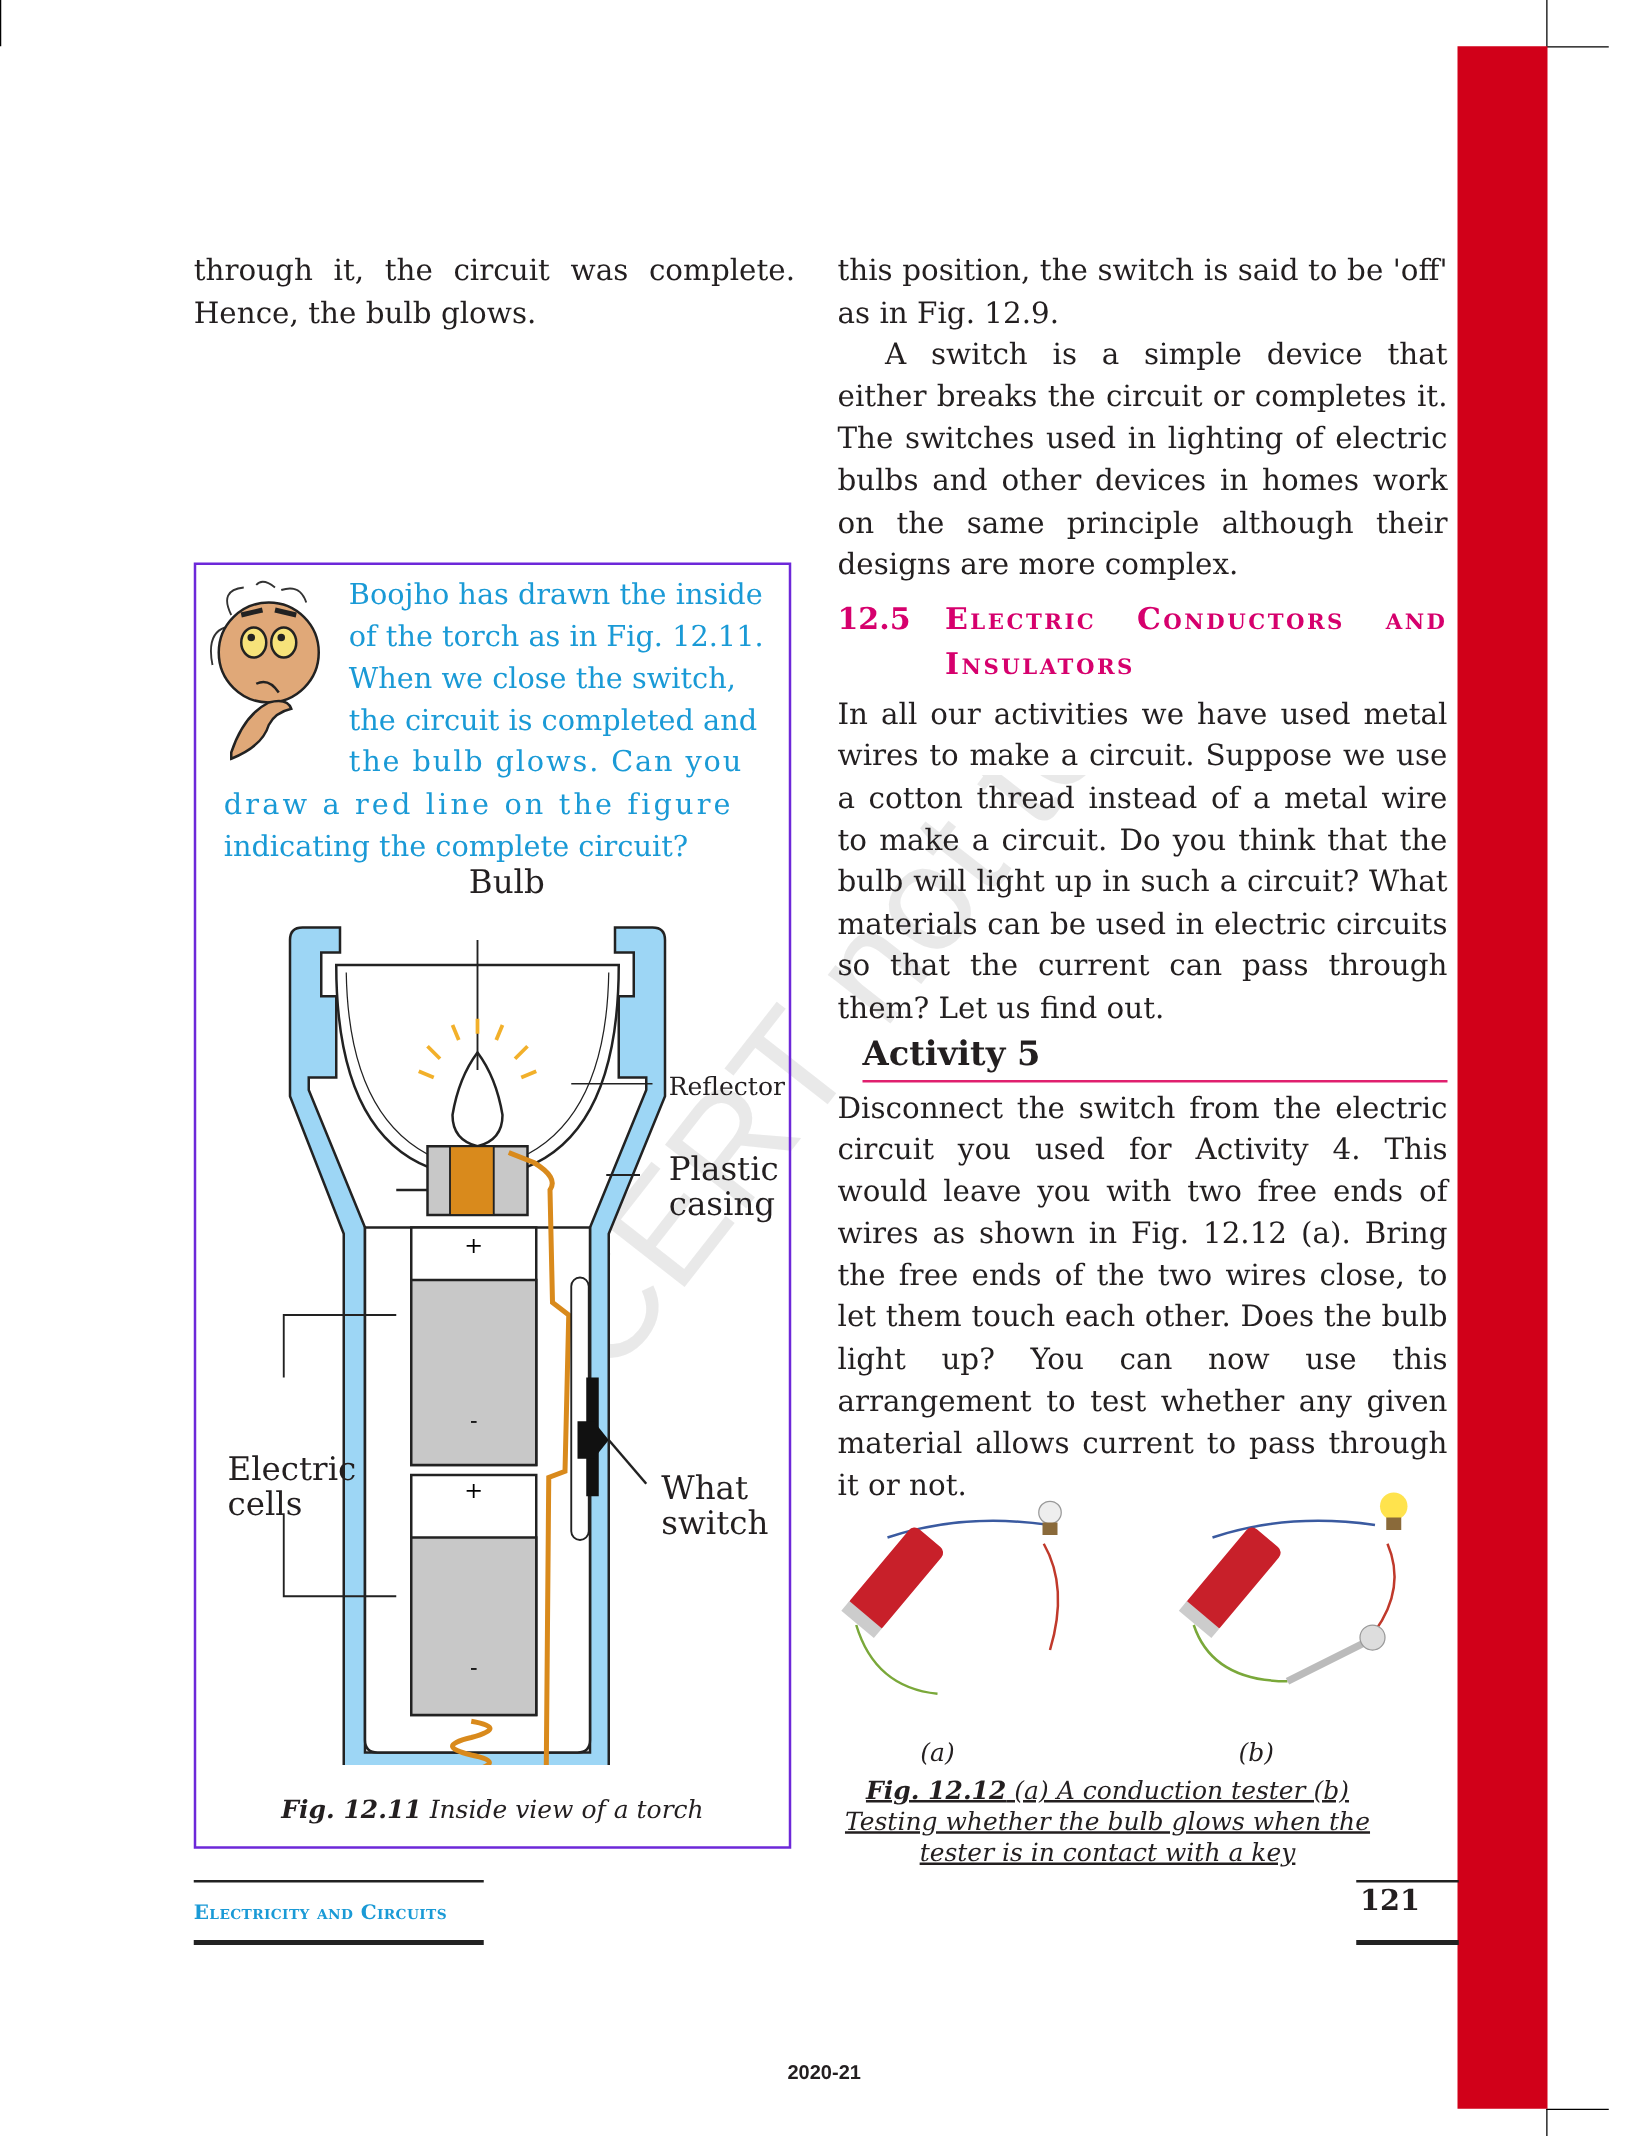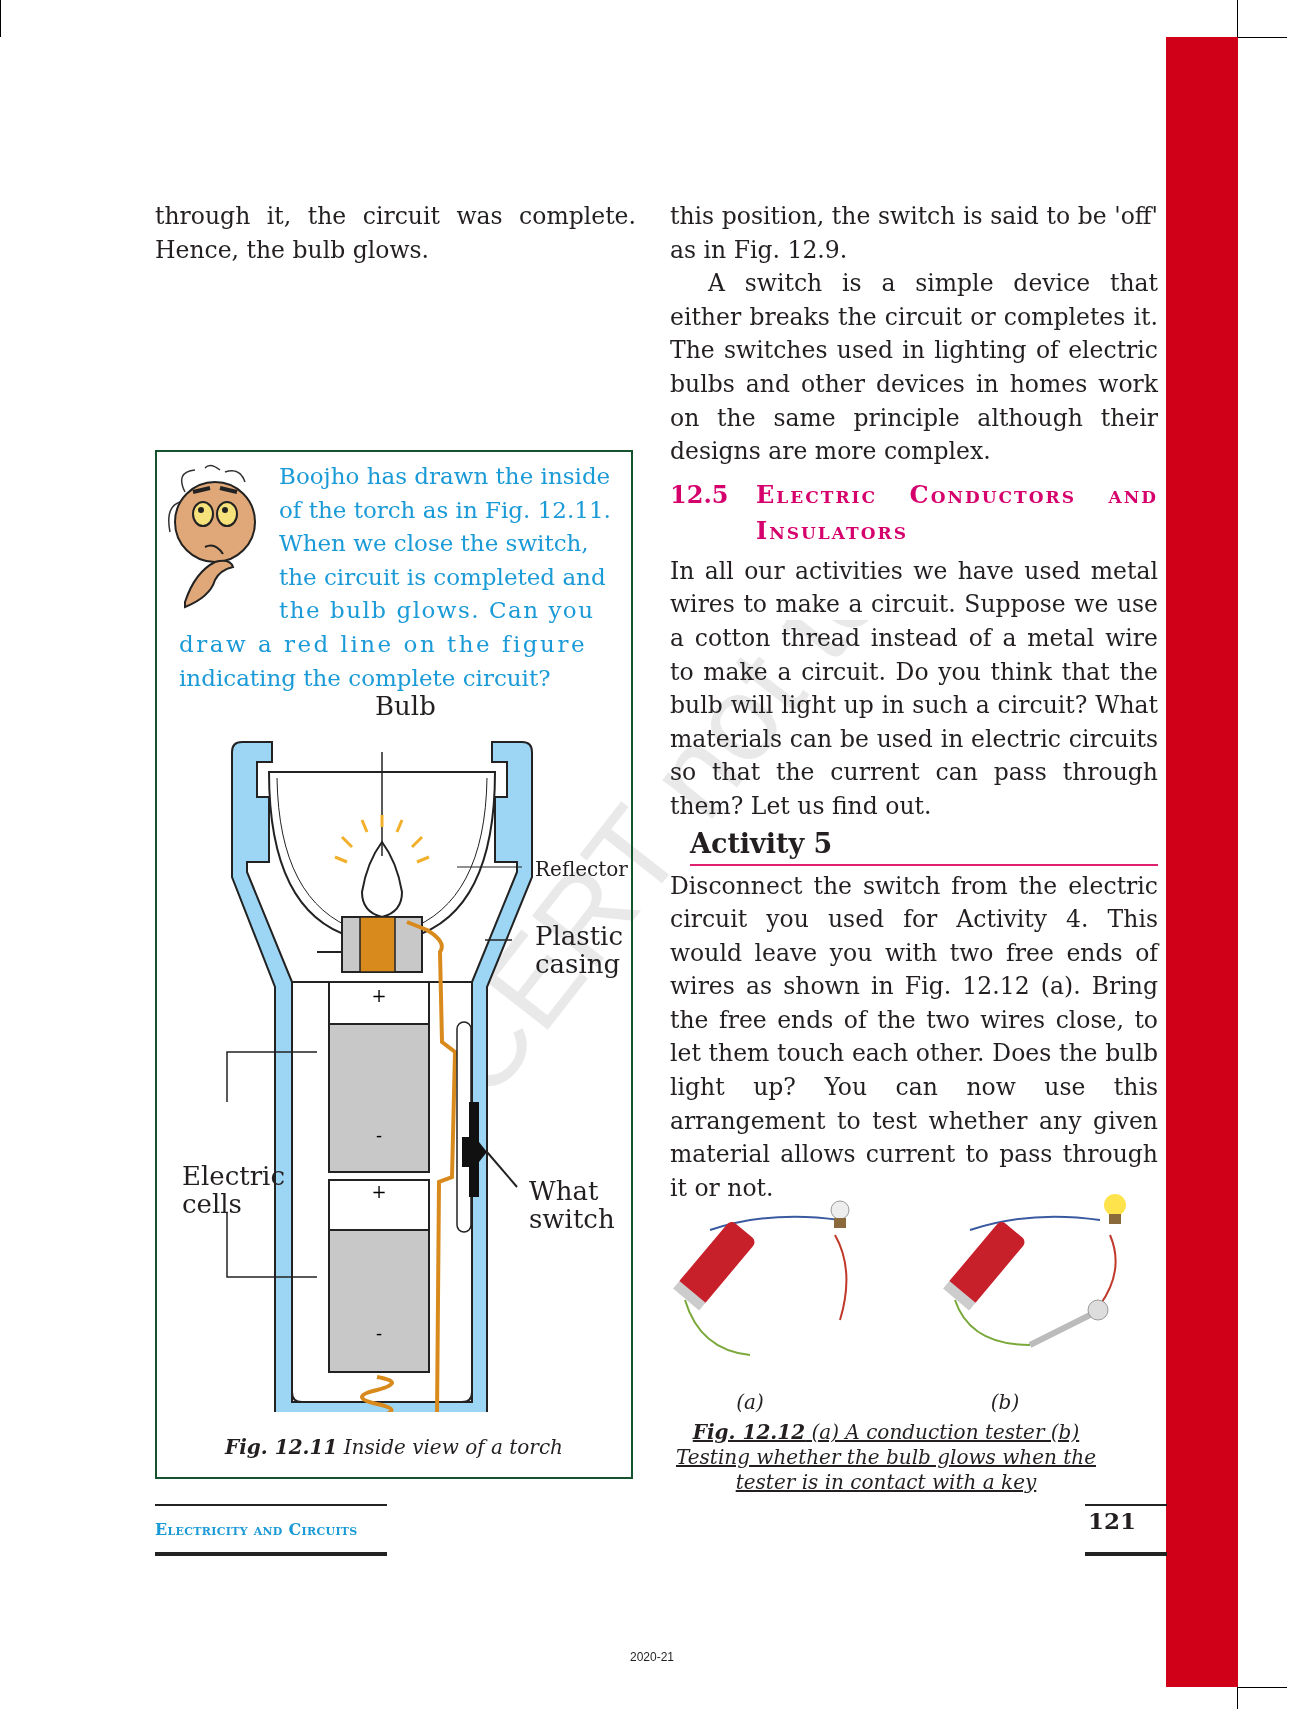--- a/index.html
+++ b/index.html
@@ -5,34 +5,34 @@
   html,body{margin:0;padding:0;background:#fff;}
   body{width:1312px;height:1709px;position:relative;overflow:hidden;font-family:"DejaVu Serif","Liberation Serif",serif;color:#231f20;}
   .crop-v{position:absolute;width:1px;background:#000;}
   .crop-h{position:absolute;height:1px;background:#000;}
   .redbar{position:absolute;left:1166px;top:37px;width:72px;height:1650px;background:#d10019;}
   .col{position:absolute;font-size:23.5px;line-height:33.6px;text-align:justify;}
   .col p{margin:0;}
   .ind{text-indent:38px;}
   .left{left:155px;top:200px;width:481px;}
   .right{left:670px;top:200px;width:488px;}
-  .box{position:absolute;left:155px;top:450px;width:478px;height:1029px;border:2px solid #14532d;box-sizing:border-box;}
+  .box{position:absolute;left:155px;top:450px;width:478px;height:1029px;border:2px solid #6d28d9;box-sizing:border-box;}
   .boojho-text{position:absolute;left:22px;top:8px;width:440px;color:#1a9ad6;font-size:23px;line-height:33.6px;text-align:justify;}
   .boojho-text .ln{display:block;}
   .bt-indent{padding-left:100px;}
   .face{position:absolute;left:8px;top:10px;width:100px;height:150px;}
   .section{color:#d6006d;font-weight:bold;font-size:24px;line-height:36px;}
   .sc{font-variant:small-caps;letter-spacing:2px;}
   .act{font-weight:bold;font-size:27px;line-height:36px;border-bottom:2px solid #e0206e;padding-bottom:2px;margin-bottom:4px;margin-top:2px;margin-left:20px;}
   .fig-cap{font-style:italic;font-size:20px;text-align:center;line-height:25px;}
   .fig-cap b{font-style:italic;}
   .footer-title{position:absolute;left:155px;top:1520px;color:#1a9ad6;font-weight:bold;font-size:16px;font-variant:small-caps;letter-spacing:0.3px;}
   .footer-line{position:absolute;height:3px;background:#222;}
   .pageno{position:absolute;left:1088px;top:1507px;font-weight:bold;font-size:23px;}
-  .year{position:absolute;left:630px;top:1650px;font-family:"Liberation Sans",sans-serif;font-size:12px;}
+  .year{position:absolute;left:630px;top:1650px;font-family:"Liberation Sans",sans-serif;font-size:16px;font-weight:bold;}
   .lbl{position:absolute;font-size:26px;line-height:28px;}
   .watermark{position:absolute;left:300px;top:620px;width:900px;height:700px;pointer-events:none;}
 </style>
 </head>
 <body>
 
 <div class="crop-v" style="left:1237px;top:0;height:37px;"></div>
 <div class="crop-h" style="left:1237px;top:37px;width:50px;"></div>
 <div class="crop-v" style="left:1237px;top:1687px;height:22px;"></div>
 <div class="crop-h" style="left:1237px;top:1687px;width:50px;"></div>

